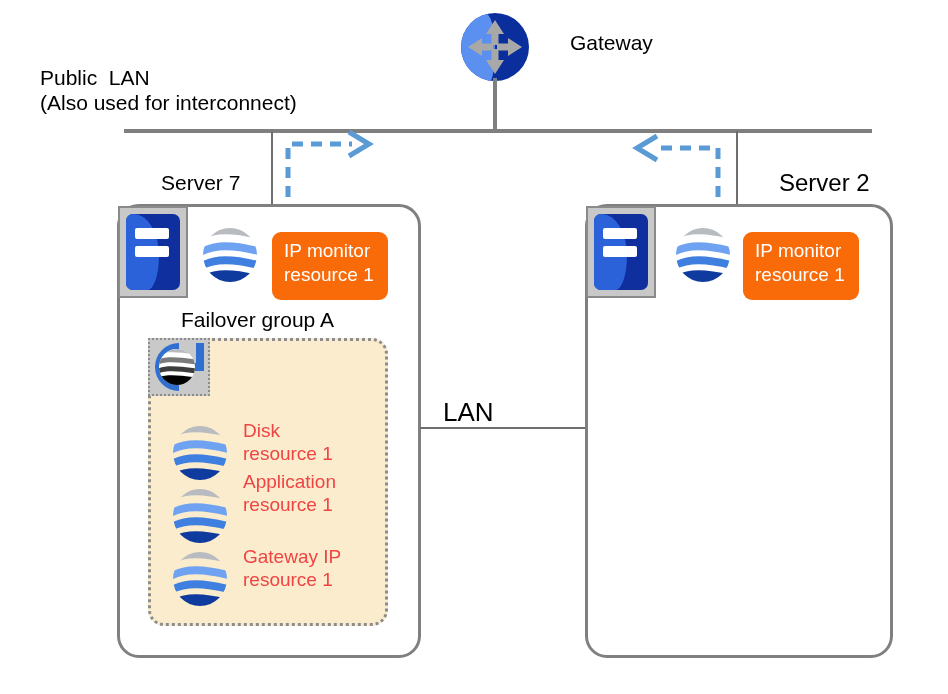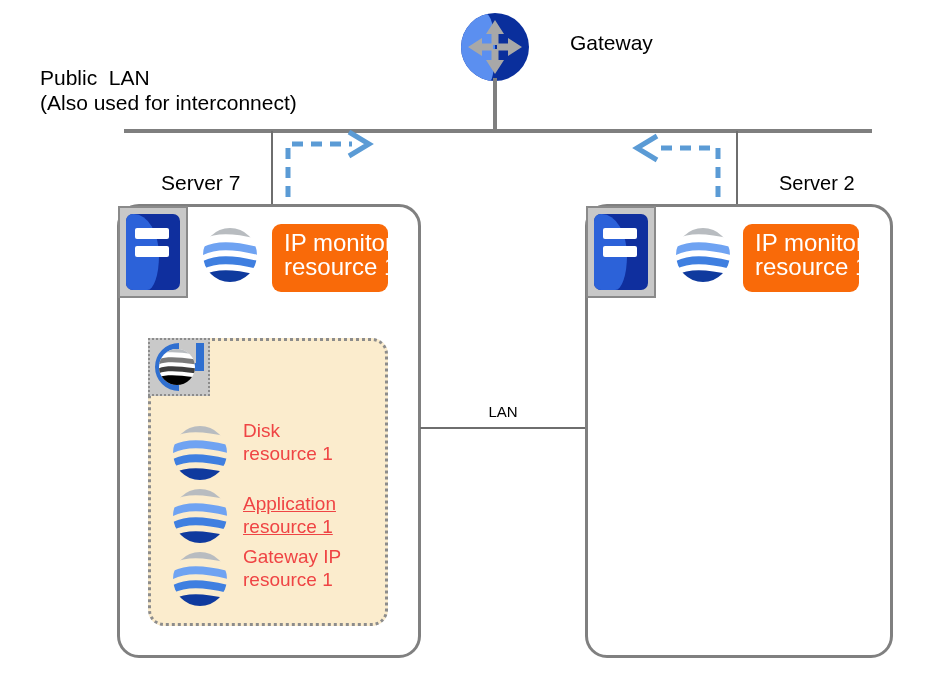--- a/index.html
+++ b/index.html
@@ -85,25 +85,26 @@
 
   
   .globe { position: absolute; }
 
   
   .pill {
     position: absolute;
     background: #f96a09;
     border-radius: 9px;
     color: #ffffff;
-    font-size: 24px;
+    font-size: 19px;
     line-height: 24px;
     padding: 7px 10px 8px 12px;
     box-sizing: border-box;
     white-space: pre;
+    margin-top: 8px;
   }
 
   
   .fogroup {
     position: absolute;
     background: #fbeccd;
     border: 3px dotted #8c8c8c;
     border-radius: 16px;
     box-sizing: border-box;
   }
@@ -162,21 +163,21 @@
     </g>
     <path d="M349 132 L369 144 L349 156" stroke="#5b9bd5" stroke-width="5" fill="none" stroke-linecap="butt" stroke-linejoin="miter"></path>
 
     <g stroke="#5b9bd5" stroke-width="5" fill="none" stroke-dasharray="11 8">
       <path d="M718 197 L718 148 L654 148"></path>
     </g>
     <path d="M657 136 L637 148 L657 160" stroke="#5b9bd5" stroke-width="5" fill="none" stroke-linecap="butt" stroke-linejoin="miter"></path>
   </svg>
 
   <div class="lbl" style="left:161px; top:171px; font-size:21px;">Server 7</div>
-  <div class="lbl" style="left:779px; top:171px; font-size:20px;">Server 2</div>
+  <div class="lbl" style="left:779px; top:171px; font-size:24px;">Server 2</div>
 
   <div class="srvbox" style="left:117px; top:204px; width:304px; height:454px;"></div>
 
   <div class="srvicon" style="left:118px; top:206px; width:70px; height:92px;">
     <div class="body">
       <div class="sheen"></div>
       <div class="bar" style="top:18%;"></div>
       <div class="bar" style="top:42%;"></div>
     </div>
   </div>
@@ -191,20 +192,21 @@
       <rect x="0" y="0" width="56" height="58" fill="#ffffff"></rect>
       <path d="M-4 16 C10 6 30 6 60 14 L60 -4 L-4 -4 Z" fill="#b8bcc0"></path>
       <path d="M-4 24 C10 14 30 14 60 22 L60 30 C30 22 10 22 -4 32 Z" fill="#6fa3f2"></path>
       <path d="M-4 38 C10 28 30 28 60 36 L60 44 C30 36 10 36 -4 46 Z" fill="#3f7fe0"></path>
       <path d="M-4 52 C10 42 30 42 60 50 L60 62 L-4 62 Z" fill="#0f3a9e"></path>
     </g>
   </svg>
 
   <div class="pill" style="left:272px; top:224px; width:116px; height:68px;"><span>IP monitor</span><br><span>resource 1</span></div>
 
+  <div class="lbl" style="left:181px; top:308px; font-size:21px;">Failover group A</div>
 
   <div class="fogroup" style="left:148px; top:338px; width:240px; height:288px;"></div>
 
   <div class="gicon" style="left:148px; top:338px; width:62px; height:58px;">
     <svg width="58" height="54" viewBox="0 0 58 54" style="display:block;margin:0;">
       <defs>
           <clipPath id="cg">
             <circle cx="27" cy="27" r="18"></circle>
           </clipPath>
         </defs>
@@ -246,39 +248,39 @@
         </clipPath>
       </defs>
     <g clip-path="url(#c3)">
       <rect x="0" y="0" width="56" height="58" fill="#fbeccd"></rect>
       <path d="M-4 16 C10 6 30 6 60 14 L60 -4 L-4 -4 Z" fill="#b8bcc0"></path>
       <path d="M-4 24 C10 14 30 14 60 22 L60 30 C30 22 10 22 -4 32 Z" fill="#6fa3f2"></path>
       <path d="M-4 38 C10 28 30 28 60 36 L60 44 C30 36 10 36 -4 46 Z" fill="#3f7fe0"></path>
       <path d="M-4 52 C10 42 30 42 60 50 L60 62 L-4 62 Z" fill="#0f3a9e"></path>
     </g>
   </svg>
-  <div class="restext" style="left:243px; top:492px;text-decoration:underline;"><span>Application</span><br><span>resource 1</span></div>
+  <div class="restext" style="left:243px; top:470px;"><span>Application</span><br><span>resource 1</span></div>
 
   <svg class="globe" style="left:172px; top:550px;" width="56" height="58" viewBox="0 0 56 58">
     <defs>
         <clipPath id="c4">
           <circle cx="28" cy="29" r="27"></circle>
         </clipPath>
       </defs>
     <g clip-path="url(#c4)">
       <rect x="0" y="0" width="56" height="58" fill="#fbeccd"></rect>
       <path d="M-4 16 C10 6 30 6 60 14 L60 -4 L-4 -4 Z" fill="#b8bcc0"></path>
       <path d="M-4 24 C10 14 30 14 60 22 L60 30 C30 22 10 22 -4 32 Z" fill="#6fa3f2"></path>
       <path d="M-4 38 C10 28 30 28 60 36 L60 44 C30 36 10 36 -4 46 Z" fill="#3f7fe0"></path>
       <path d="M-4 52 C10 42 30 42 60 50 L60 62 L-4 62 Z" fill="#0f3a9e"></path>
     </g>
   </svg>
   <div class="restext" style="left:243px; top:545px;"><span>Gateway IP</span><br><span>resource 1</span></div>
 
-  <div class="lbl" style="left:443px; top:400px; font-size:15px; text-align:center; width:120px;">LAN</div>
+  <div class="lbl" style="left:443px; top:400px; font-size:26px; width:120px;">LAN</div>
   <div class="thinh" style="left:420px; top:427px; width:166px;"></div>
 
   <div class="srvbox" style="left:585px; top:204px; width:308px; height:454px;"></div>
 
   <div class="srvicon" style="left:586px; top:206px; width:70px; height:92px;">
     <div class="body">
       <div class="sheen"></div>
       <div class="bar" style="top:18%;"></div>
       <div class="bar" style="top:42%;"></div>
     </div>

